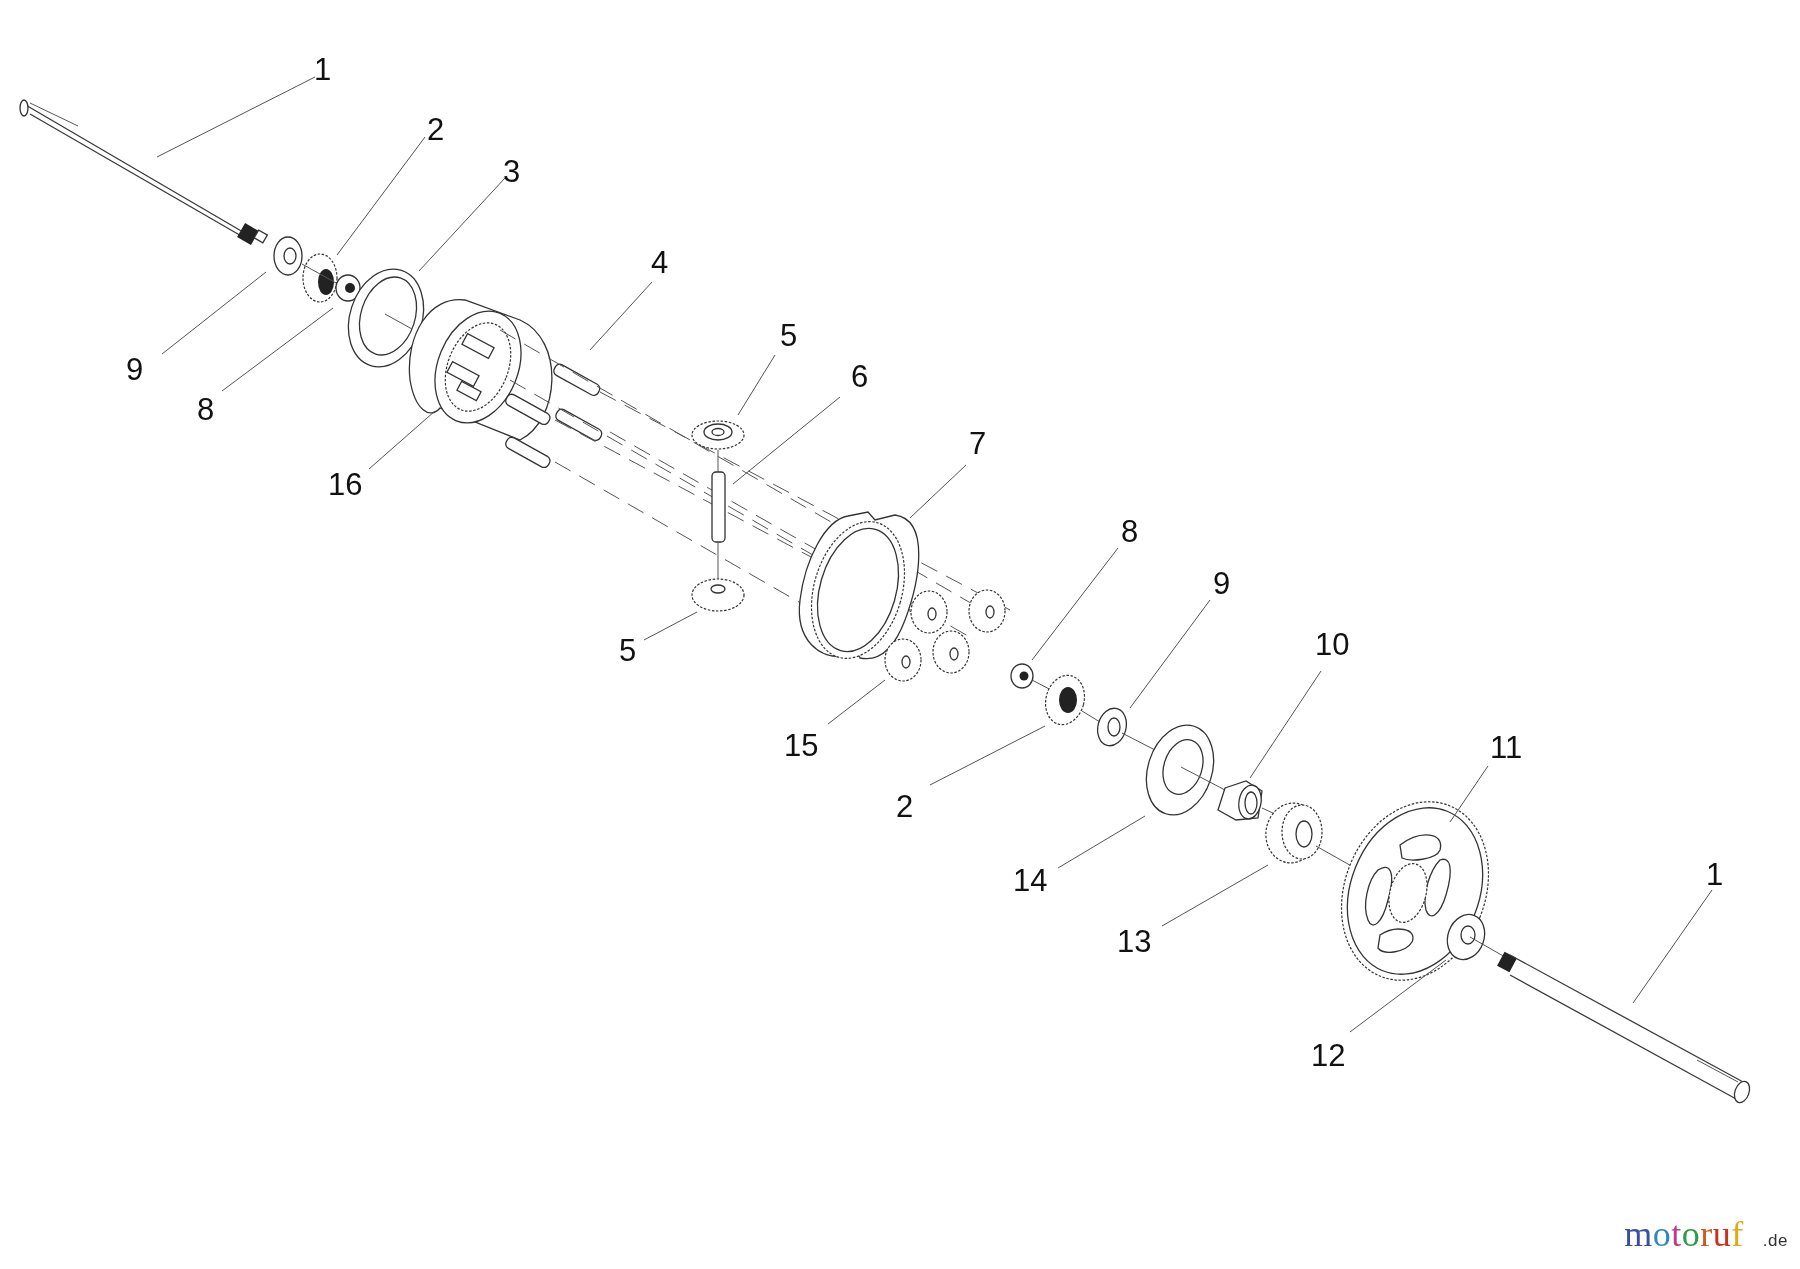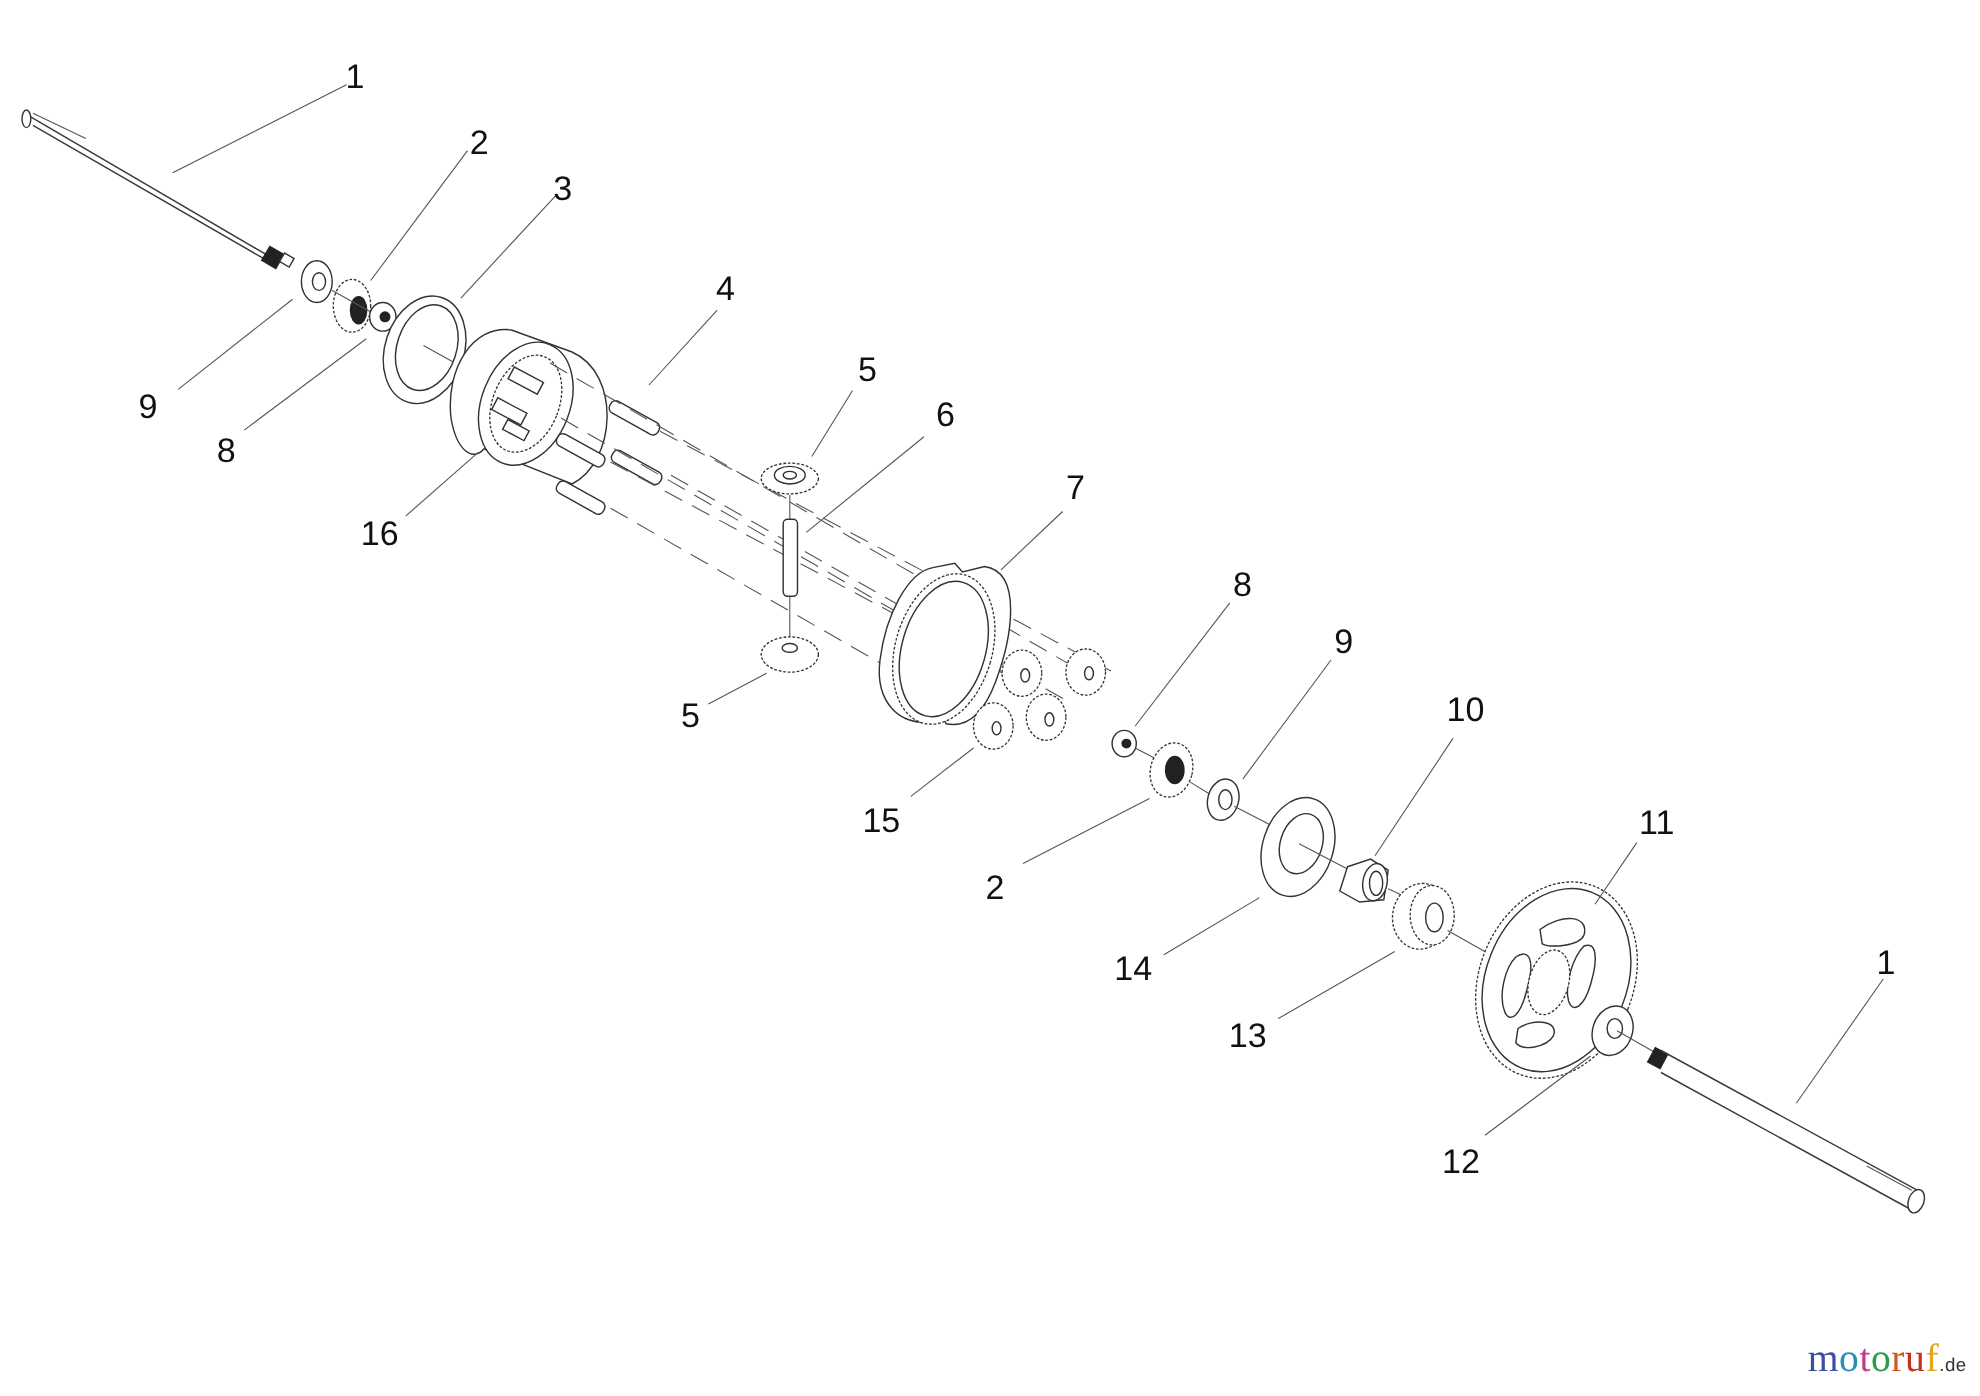--- a/index.html
+++ b/index.html
@@ -7,21 +7,21 @@
   svg{position:absolute;left:0;top:0;}
   .ln{stroke:#3a3a3a;stroke-width:1.3;fill:none;}
   .thin{stroke:#555;stroke-width:1;fill:none;}
   .dash{stroke:#555;stroke-width:1;fill:none;stroke-dasharray:18 10;}
   .part{fill:#fff;stroke:#333;stroke-width:1.3;}
   .gear{fill:#fff;stroke:#333;stroke-width:1.2;stroke-dasharray:2.5 1.6;}
   .dark{fill:#222;}
   .lbl{font-family:"Liberation Sans",sans-serif;font-size:31px;fill:#111;}
   .wm{position:absolute;right:12px;bottom:14px;font-family:"Liberation Serif",serif;font-size:36px;letter-spacing:0.5px;}
   .wm span{display:inline-block;}
-  .wm .de{font-family:"Liberation Sans",sans-serif;font-size:17px;color:#333;}
+  .wm .de{font-family:"Liberation Sans",sans-serif;font-size:17px;color:#333;margin-left:19px;}
 </style>
 </head>
 <body>
 
 <svg width="1800" height="1269" viewBox="0 0 1800 1269">
 
   <g>
     <line class="ln" x1="24" y1="104" x2="243" y2="232"></line>
     <line class="ln" x1="30" y1="114" x2="250" y2="241"></line>
     <ellipse class="part" cx="24" cy="108" rx="4" ry="8"></ellipse>

